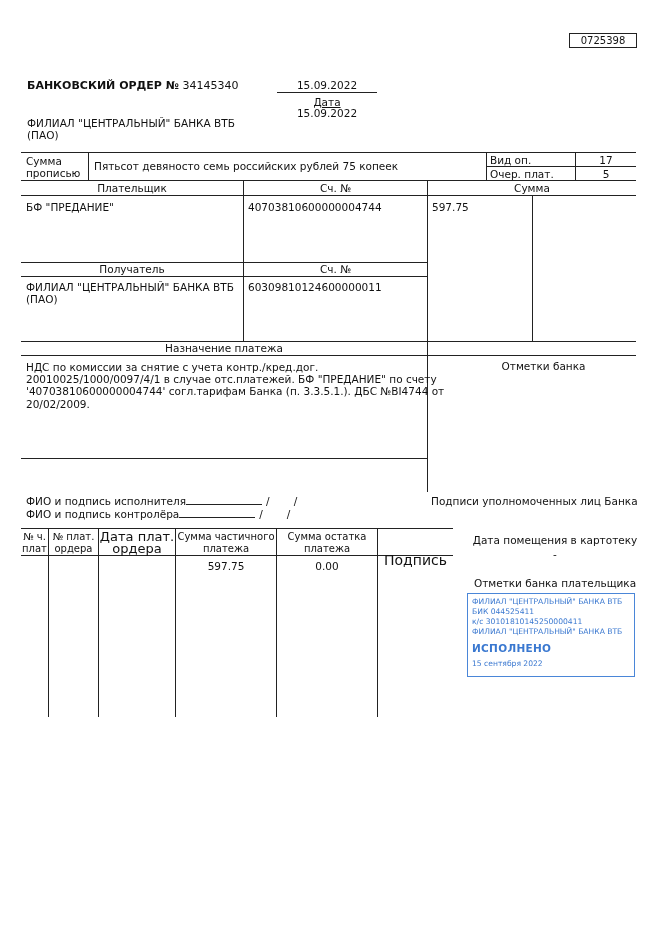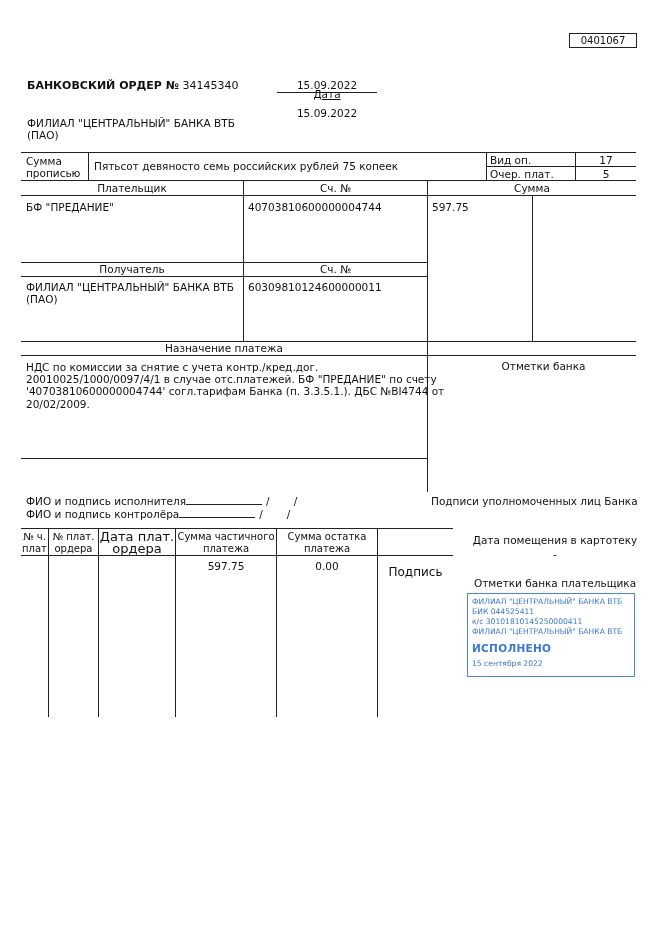--- a/index.html
+++ b/index.html
@@ -10,29 +10,29 @@
   .c { text-align:center; }
   .form-code { left:569px; top:33px; width:66px; height:13px; border:1px solid #222; text-align:center; font-size:10px; line-height:13px; }
   .title { left:27px; top:79px; font-size:11px; }
   .title b { font-weight:bold; }
   .stamp { left:467px; top:593px; width:168px; height:84px; border:1.5px solid #4a86d8; color:#3a78d0; font-size:7.6px; line-height:10px; padding:3px 4px; box-sizing:border-box; }
   .stamp .done { font-weight:bold; font-size:10.5px; margin-top:6px; margin-bottom:6px; letter-spacing:0.3px; }
 </style>
 </head>
 <body>
 
-<div class="abs form-code">0401067</div>
+<div class="abs form-code">0725398</div>
 
 <div class="abs title">
   <b>БАНКОВСКИЙ ОРДЕР №</b>
   <span>34145340</span>
 </div>
 <div class="abs c" style="left:277px; top:79px; width:100px;">15.09.2022</div>
 <div class="hl" style="left:277px; top:92px; width:100px;"></div>
-<div class="abs c" style="left:277px; top:88px; width:100px;text-decoration:underline;">Дата</div>
+<div class="abs c" style="left:277px; top:96px; width:100px;text-decoration:underline;">Дата</div>
 <div class="abs c" style="left:277px; top:107px; width:100px;">15.09.2022</div>
 <div class="abs" style="left:27px; top:117px;">ФИЛИАЛ "ЦЕНТРАЛЬНЫЙ" БАНКА ВТБ</div>
 <div class="abs" style="left:27px; top:129px;">(ПАО)</div>
 
 <div class="hl" style="left:21px; top:152px; width:615px;"></div>
 <div class="hl" style="left:486px; top:166px; width:150px;"></div>
 <div class="hl" style="left:21px; top:180px; width:615px;"></div>
 <div class="hl" style="left:21px; top:195px; width:615px;"></div>
 <div class="hl" style="left:21px; top:262px; width:406px;"></div>
 <div class="hl" style="left:21px; top:276px; width:406px;"></div>
@@ -110,21 +110,21 @@
   <div>ордера</div>
 </div>
 <div class="abs c" style="left:176px; top:531px; width:100px; line-height:12px; font-size:10px;">
   <div>Сумма частичного</div>
   <div>платежа</div>
 </div>
 <div class="abs c" style="left:277px; top:531px; width:100px; line-height:12px; font-size:10px;">
   <div>Сумма остатка</div>
   <div>платежа</div>
 </div>
-<div class="abs c" style="left:378px; top:565px; width:75px; font-size:12px;">Подпись</div>
+<div class="abs c" style="left:378px; top:552px; width:75px; font-size:14px;">Подпись</div>
 
 <div class="abs c" style="left:176px; top:560px; width:100px;">597.75</div>
 <div class="abs c" style="left:277px; top:560px; width:100px;">0.00</div>
 
 <div class="abs c" style="left:460px; top:534px; width:190px;">Дата помещения в картотеку</div>
 <div class="abs c" style="left:460px; top:548px; width:190px;">-</div>
 <div class="abs c" style="left:460px; top:577px; width:190px;">Отметки банка плательщика</div>
 
 <div class="abs stamp">
   <div>ФИЛИАЛ "ЦЕНТРАЛЬНЫЙ" БАНКА ВТБ</div>

